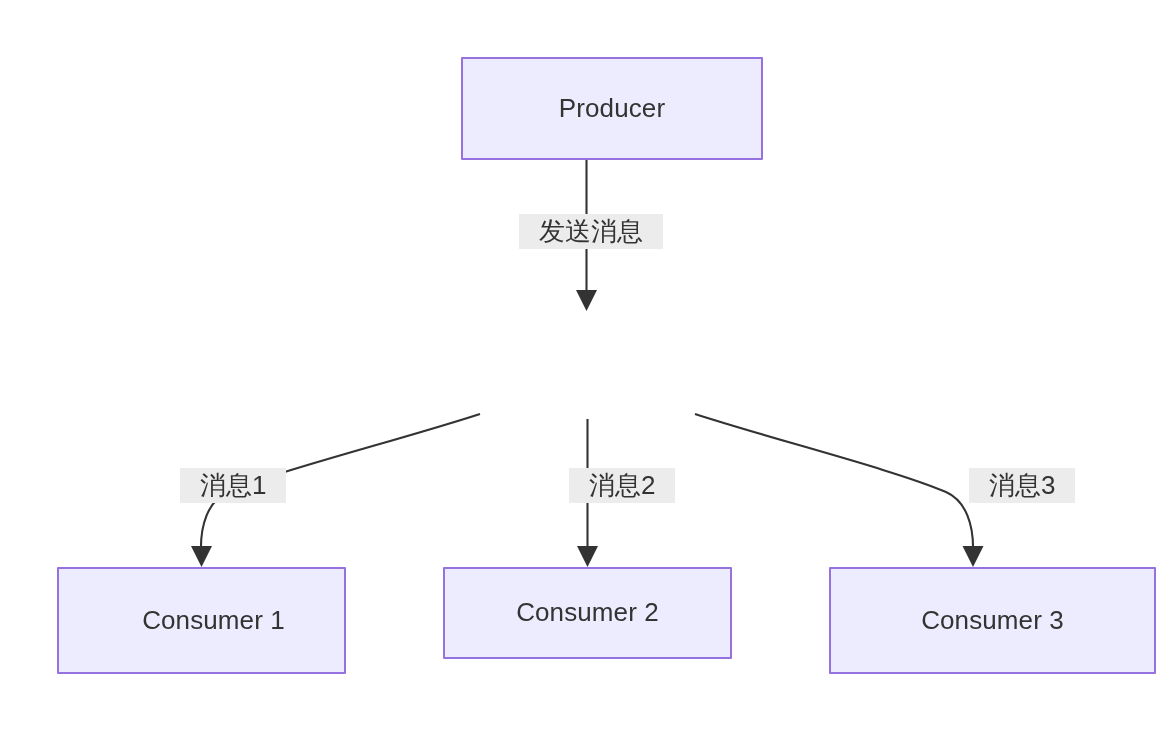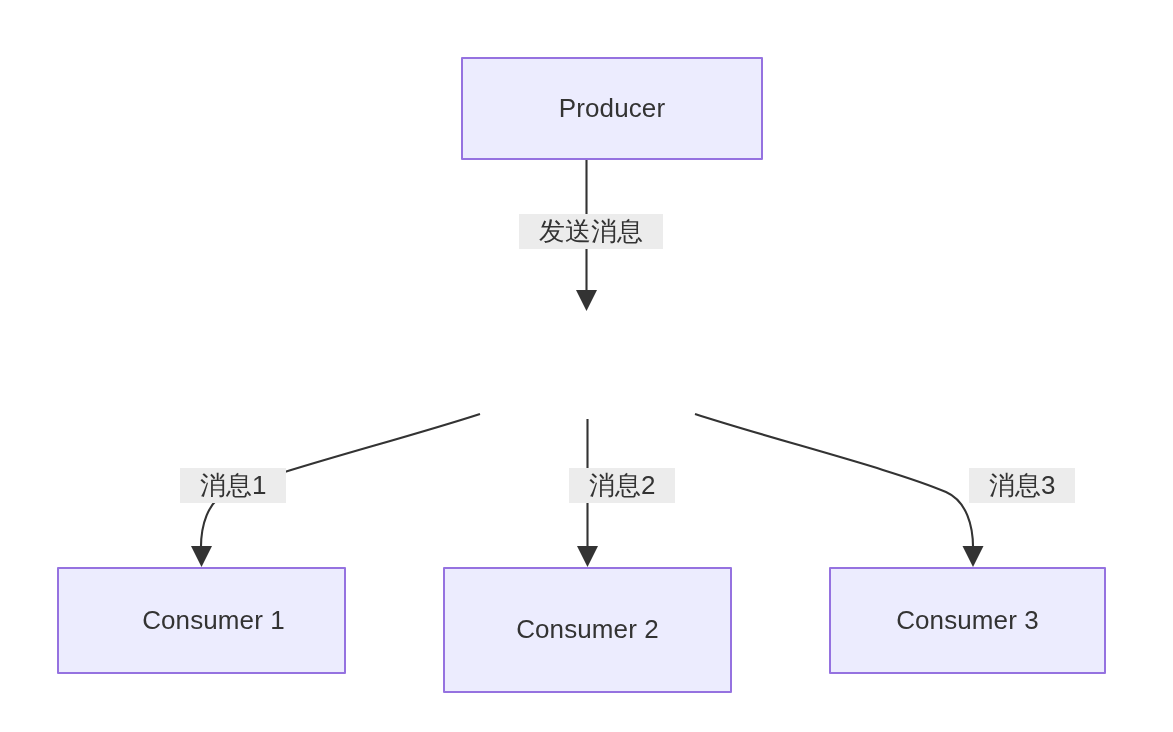--- a/index.html
+++ b/index.html
@@ -95,25 +95,25 @@
 
   <div class="node" style="left:461px; top:57px; width:302px; height:103px;">
     <span class="node-label">Producer</span>
   </div>
 
 
   <div class="node" style="left:57px; top:567px; width:289px; height:107px;padding-left:24px;">
     <span class="node-label">Consumer 1</span>
   </div>
 
-  <div class="node" style="left:443px; top:567px; width:289px; height:126px;">
+  <div class="node" style="left:443px; top:567px; width:289px; height:92px;">
     <span class="node-label">Consumer 2</span>
   </div>
 
-  <div class="node" style="left:829px; top:567px; width:277px; height:107px;">
+  <div class="node" style="left:829px; top:567px; width:327px; height:107px;">
     <span class="node-label">Consumer 3</span>
   </div>
 
   <div class="edge-label" style="left:519px; top:214px;">发送消息</div>
 
   <div class="edge-label" style="left:168px; top:468px;margin-left:12px;">消息1</div>
 
   <div class="edge-label" style="left:541px; top:468px;margin-left:28px;">消息2</div>
 
   <div class="edge-label" style="left:929px; top:468px;margin-left:40px;">消息3</div>

